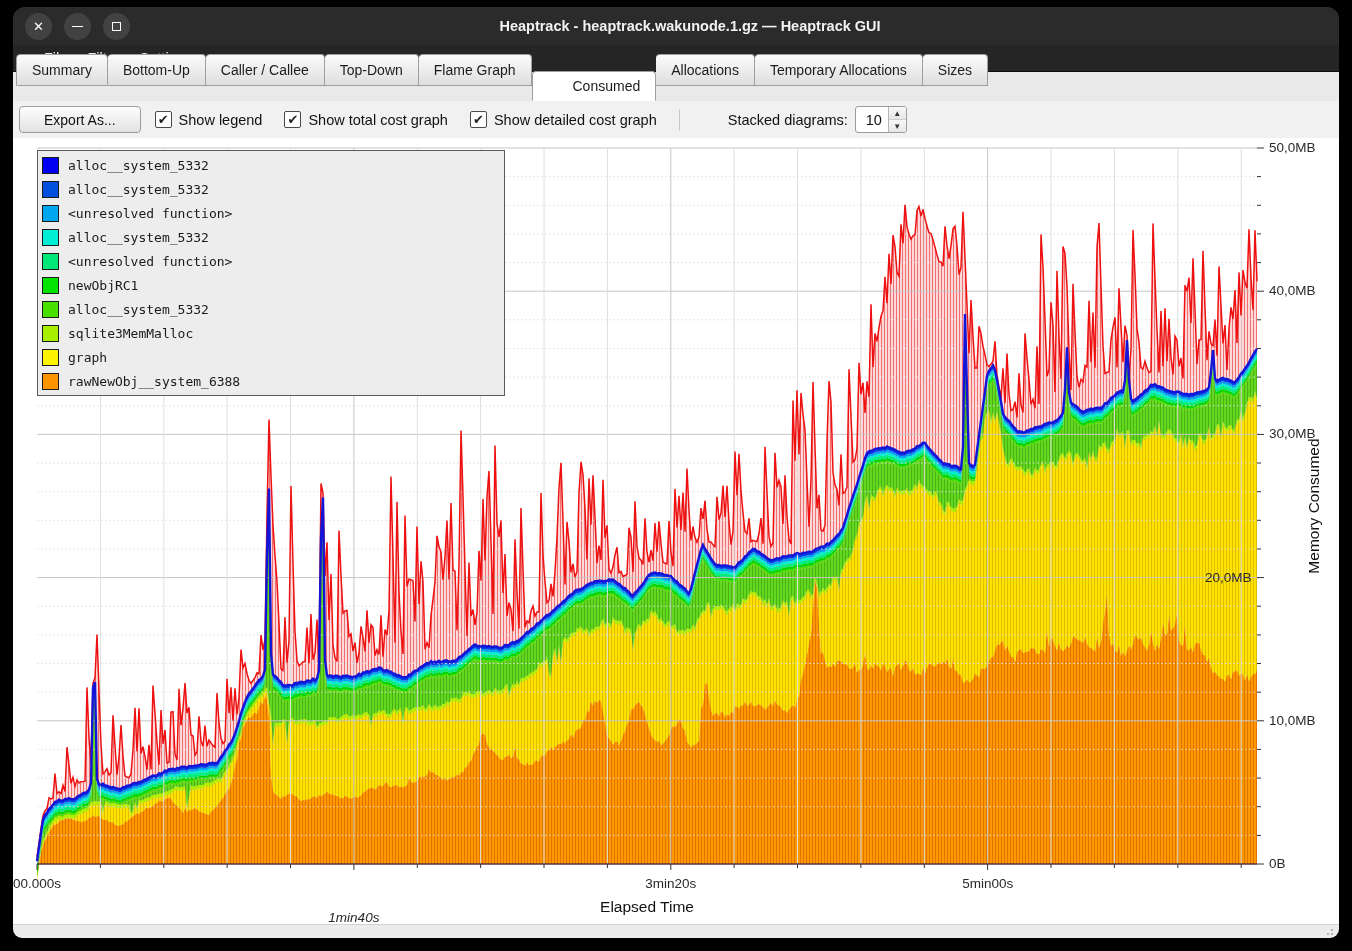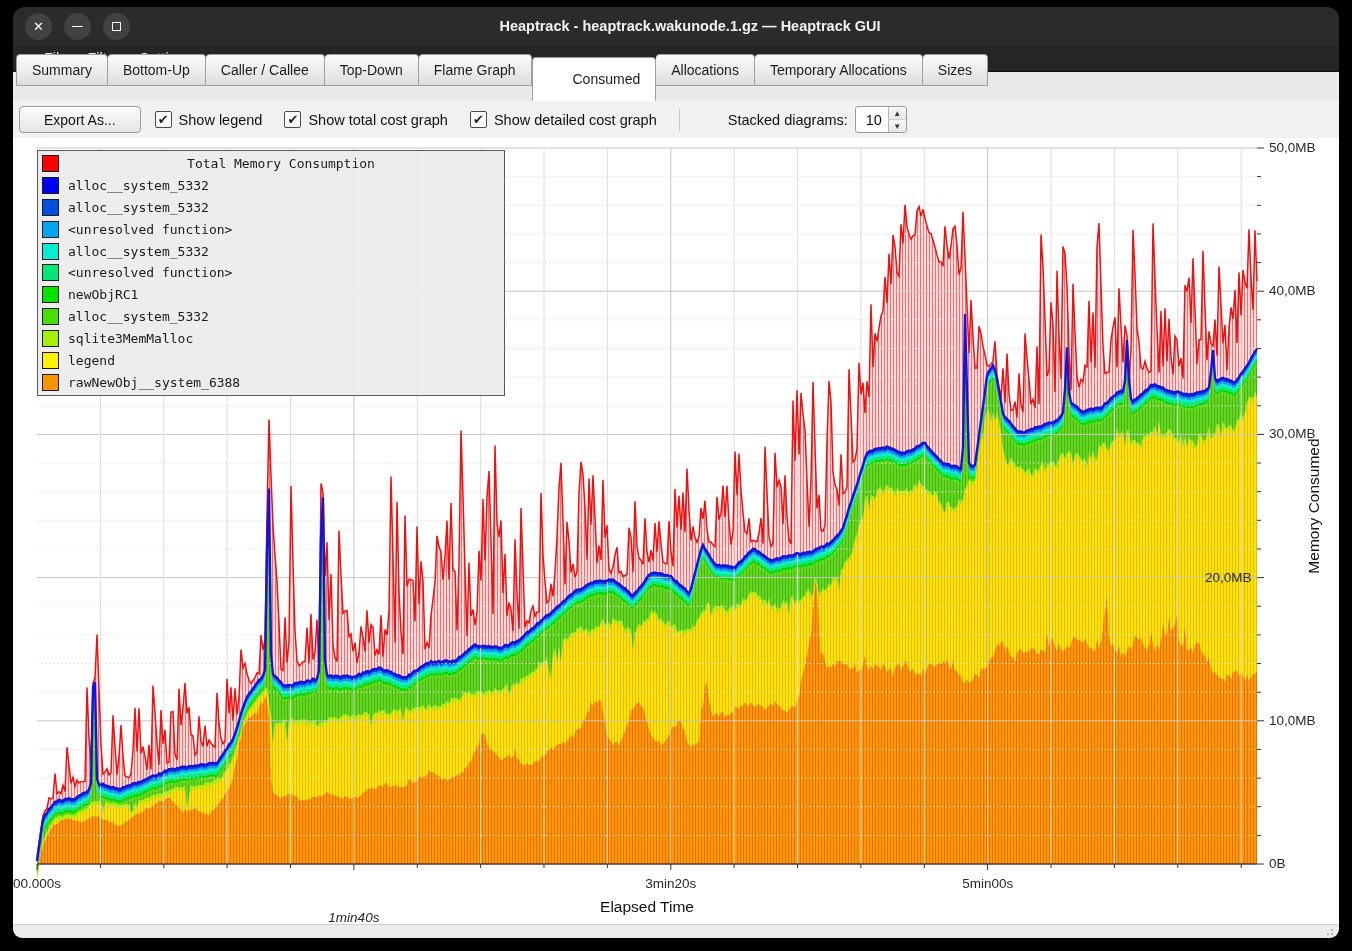--- a/index.html
+++ b/index.html
@@ -21,21 +21,21 @@
     display:flex; align-items:center; padding-left:21px; }
   .menuitem { color:#ececec; font-size:14.5px; padding:2px 10px; }
   .menuitem u { text-decoration:underline; }
   
   #tabbar { position:absolute; left:0; top:64px; width:100%; height:30px; background:#e9e9e9;
     border-top:1px solid #0c0c0c; display:flex; align-items:flex-end; padding-left:3px; }
   .tab { height:32px; margin-bottom:15px; padding:0 15px; display:flex; align-items:center;
     font-size:14px; color:#1c1c1c; background:linear-gradient(#fbfbfb,#dedede);
     border:1px solid #9e9e9e; border-left-width:0; border-radius:4px 4px 0 0; }
   .tab:first-child { border-left-width:1px; }
-  .tab.active { background:#fff; height:44px; margin-bottom:0; border-left-width:1px;
+  .tab.active { background:#fff; height:30px; margin-bottom:0; border-left-width:1px;
     border-bottom:1px solid #fff; border-radius:4px 4px 0 0; position:relative; z-index:2;padding-left:40px; }
   
   #toolbar { position:absolute; left:0; top:94px; width:100%; height:37px; background:#f1f1f1;
     display:flex; align-items:center; padding-left:6px; }
   #export-btn { height:27px; padding:0 24px; font-size:14px; color:#111;
     background:linear-gradient(#fdfdfd,#e3e3e3); border:1px solid #9c9c9c; border-radius:4px;
     margin-right:14px; }
   .cbgroup { display:flex; align-items:center; margin-right:22px; }
   .cbbox { width:17px; height:17px; background:#fff; border:1px solid #4a4a4a; border-radius:2px;
     display:flex; align-items:center; justify-content:center; font-size:13px; color:#222;
@@ -276,24 +276,20 @@
         <div class="ylab" style="left: 1256px; top: 726px;">0B</div>
         <div class="ylab" style="left: 1256px; top: 582.8px;">10,0MB</div>
         <div class="ylab" style="left: 1192px; top: 439.6px;">20,0MB</div>
         <div class="ylab" style="left: 1256px; top: 296.4px;">30,0MB</div>
         <div class="ylab" style="left: 1256px; top: 153.2px;">40,0MB</div>
         <div class="ylab" style="left: 1256px; top: 10px;">50,0MB</div>
       </div>
     <div id="xlabel">Elapsed Time</div>
     <div id="ylabel">Memory Consumed</div>
     <div id="legend">
-        <div class="lrow title">
-          <span class="lswatch" style="background: rgb(255, 0, 0);"></span>
-          <span class="llabel">Total Memory Consumption</span>
-        </div>
         <div class="lrow">
           <span class="lswatch" style="background: rgb(0, 0, 240);"></span>
           <span class="llabel">alloc__system_5332</span>
         </div>
         <div class="lrow">
           <span class="lswatch" style="background: rgb(0, 80, 221);"></span>
           <span class="llabel">alloc__system_5332</span>
         </div>
         <div class="lrow">
           <span class="lswatch" style="background: rgb(0, 166, 238);"></span>
@@ -314,21 +310,21 @@
         <div class="lrow">
           <span class="lswatch" style="background: rgb(71, 224, 0);"></span>
           <span class="llabel">alloc__system_5332</span>
         </div>
         <div class="lrow">
           <span class="lswatch" style="background: rgb(168, 238, 0);"></span>
           <span class="llabel">sqlite3MemMalloc</span>
         </div>
         <div class="lrow">
           <span class="lswatch" style="background: rgb(251, 243, 0);"></span>
-          <span class="llabel">legend</span>
+          <span class="llabel">graph</span>
         </div>
         <div class="lrow">
           <span class="lswatch" style="background: rgb(251, 148, 0);"></span>
           <span class="llabel">rawNewObj__system_6388</span>
         </div>
       </div>
   </div>
   <div id="statusbar">
       <span id="grip"></span>
     </div>

